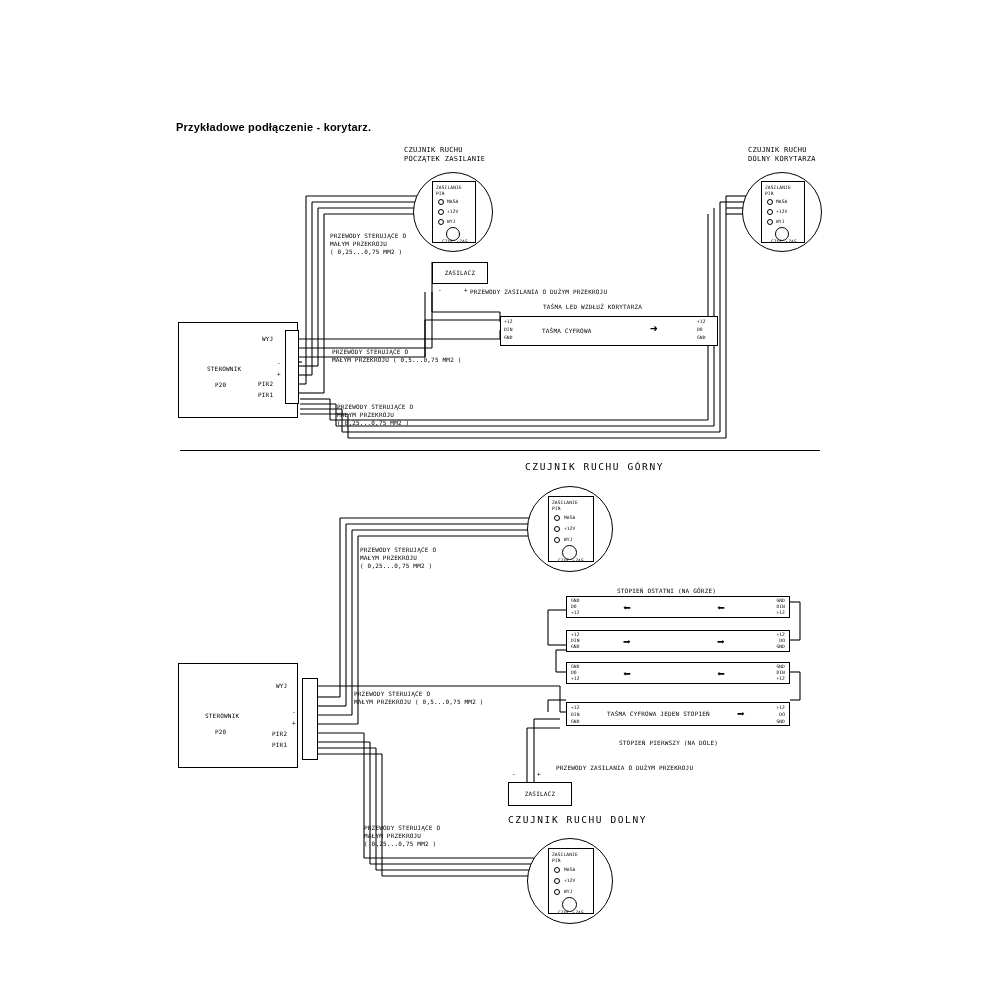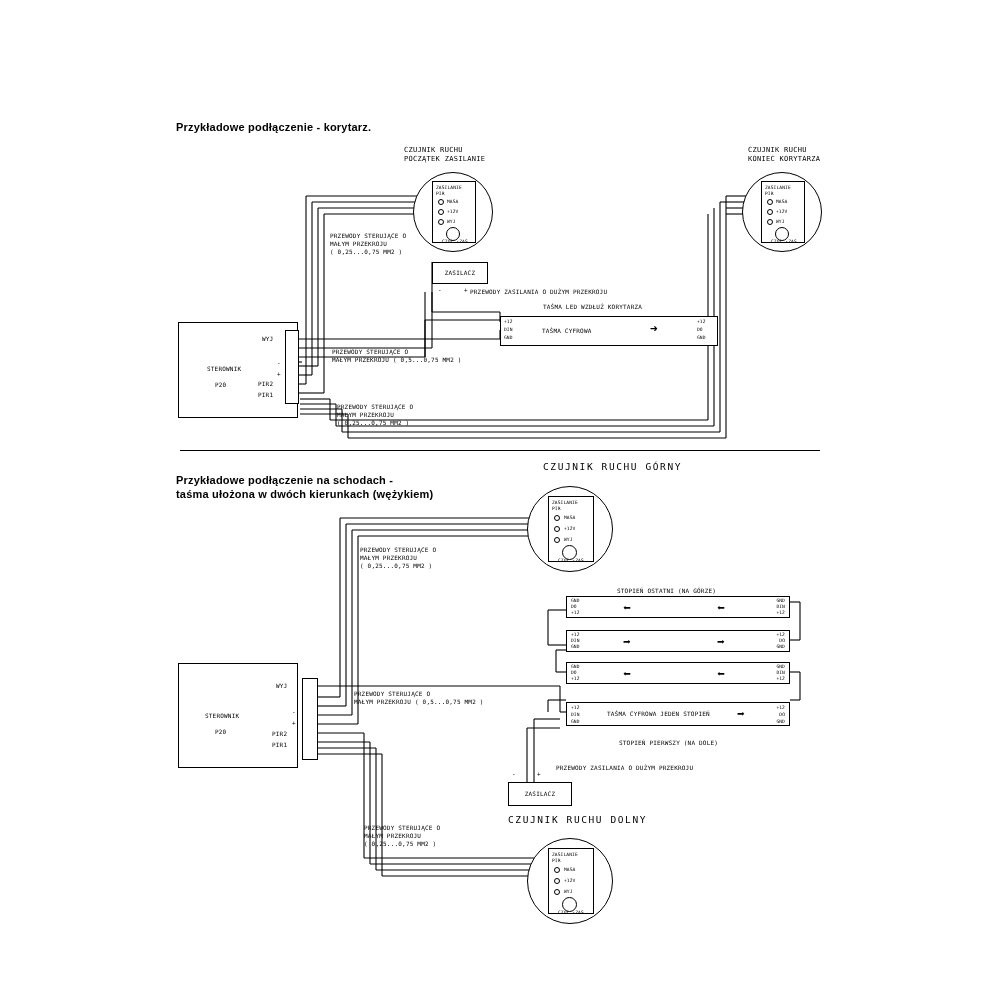--- a/index.html
+++ b/index.html
@@ -148,21 +148,21 @@
     <div class="abs lbl5" style="left:33px;top:46px;">WYJ</div>
     <div class="abs" style="left:24px;top:26px;width:4px;height:4px;border:1px solid #000;border-radius:50%;"></div>
     <div class="abs" style="left:24px;top:36px;width:4px;height:4px;border:1px solid #000;border-radius:50%;"></div>
     <div class="abs" style="left:24px;top:46px;width:4px;height:4px;border:1px solid #000;border-radius:50%;"></div>
     <div class="abs" style="left:32px;top:54px;width:12px;height:12px;border:1px solid #000;border-radius:50%;"></div>
     <div class="abs lbl5" style="left:28px;top:66px;">CZUL.-ZAS.</div>
   </div>
 
   <div class="abs lbl" style="left:748px;top:146px;">
     <div>CZUJNIK RUCHU</div>
-    <div>KONIEC KORYTARZA</div>
+    <div>DOLNY KORYTARZA</div>
   </div>
   <div class="abs sensor" style="left:742px;top:172px;width:80px;height:80px;">
     <div class="sensorinner" style="left:18px;top:8px;width:44px;height:62px;"></div>
     <div class="abs lbl5" style="left:22px;top:12px;white-space:pre;">ZASILANIE
 PIR</div>
     <div class="abs lbl5" style="left:33px;top:26px;">MASA</div>
     <div class="abs lbl5" style="left:33px;top:36px;">+12V</div>
     <div class="abs lbl5" style="left:33px;top:46px;">WYJ</div>
     <div class="abs" style="left:24px;top:26px;width:4px;height:4px;border:1px solid #000;border-radius:50%;"></div>
     <div class="abs" style="left:24px;top:36px;width:4px;height:4px;border:1px solid #000;border-radius:50%;"></div>
@@ -202,26 +202,22 @@
   <div class="abs strip" style="left:500px;top:316px;width:218px;height:30px;"></div>
   <div class="abs lbl5" style="left:504px;top:319px;">+12</div>
   <div class="abs lbl5" style="left:504px;top:327px;">DIN</div>
   <div class="abs lbl5" style="left:504px;top:335px;">GND</div>
   <div class="abs lbl5" style="left:697px;top:319px;">+12</div>
   <div class="abs lbl5" style="left:697px;top:327px;">DO</div>
   <div class="abs lbl5" style="left:697px;top:335px;">GND</div>
   <div class="abs lbl6" style="left:542px;top:327px;">TAŚMA CYFROWA</div>
   <div class="abs arrow" style="left:650px;top:322px;">➜</div>
 
-  <div class="abs ttl" style="left:176px;top:473px;">
-    <div>Przykładowe podłączenie na schodach -</div>
-    <div>taśma ułożona w dwóch kierunkach (wężykiem)</div>
-  </div>
-
-  <div class="abs big" style="left:543px;top:461px;">CZUJNIK RUCHU GÓRNY</div>
+
+  <div class="abs big" style="left:525px;top:461px;">CZUJNIK RUCHU GÓRNY</div>
   <div class="abs sensor" style="left:527px;top:486px;width:86px;height:86px;">
     <div class="sensorinner" style="left:20px;top:9px;width:46px;height:66px;"></div>
     <div class="abs lbl5" style="left:24px;top:13px;white-space:pre;">ZASILANIE
 PIR</div>
     <div class="abs lbl5" style="left:36px;top:28px;">MASA</div>
     <div class="abs lbl5" style="left:36px;top:39px;">+12V</div>
     <div class="abs lbl5" style="left:36px;top:50px;">WYJ</div>
     <div class="abs" style="left:26px;top:28px;width:4px;height:4px;border:1px solid #000;border-radius:50%;"></div>
     <div class="abs" style="left:26px;top:39px;width:4px;height:4px;border:1px solid #000;border-radius:50%;"></div>
     <div class="abs" style="left:26px;top:50px;width:4px;height:4px;border:1px solid #000;border-radius:50%;"></div>

